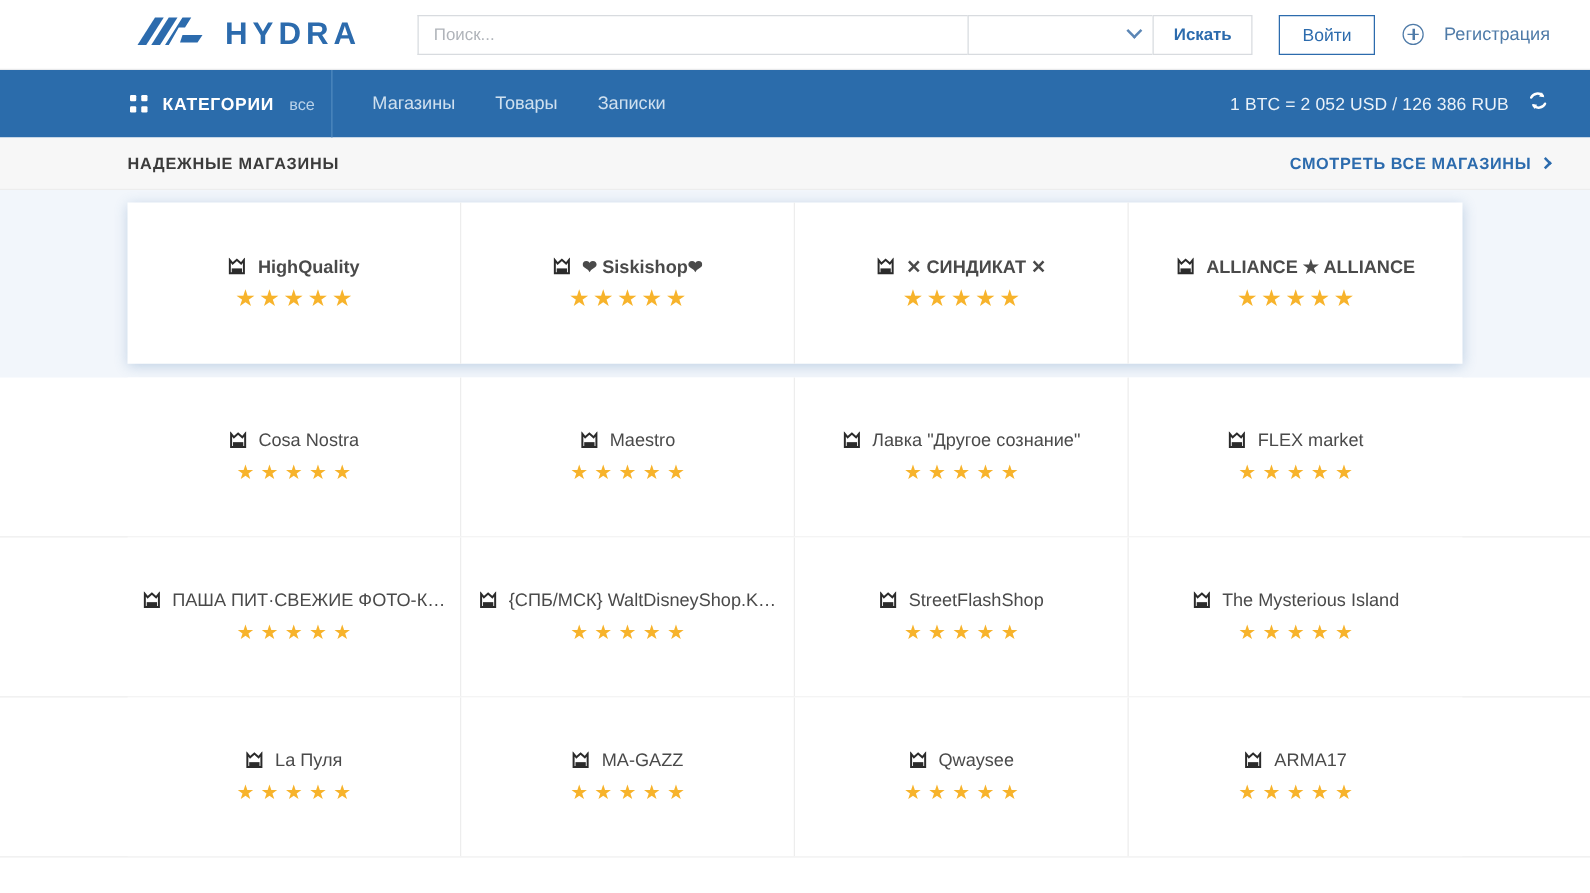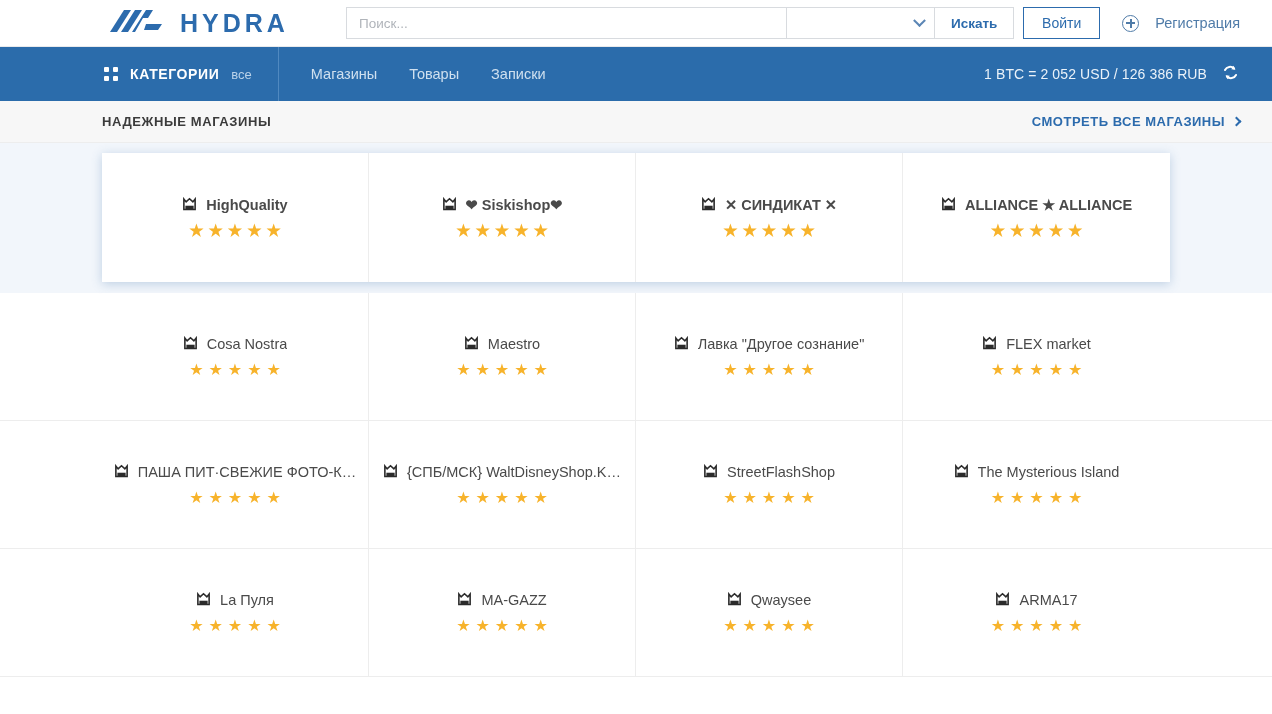--- a/index.html
+++ b/index.html
@@ -8,21 +8,21 @@
     width: 1272px;
     height: 714px;
     overflow: hidden;
     background: #ffffff;
     font-family: "Liberation Sans", sans-serif;
     -webkit-font-smoothing: antialiased;
   }
 
   
   .topbar {
-    height: 47px;
+    height: 56px;
     background: #ffffff;
     display: flex;
     align-items: center;
     padding: 0 32px 0 104px;
     border-bottom: 1px solid #e9eaec;
     position: relative;
   }
 
   .brand {
     display: flex;
@@ -36,21 +36,21 @@
     font-size: 25px;
     font-weight: 700;
     letter-spacing: 4px;
     color: #2c6bad;
   }
 
   .search-wrap {
     display: flex;
     align-items: stretch;
     height: 32px;
-    margin-left: 12px;
+    margin-left: 0;
   }
   .search-input {
     width: 440px;
     height: 32px;
     border: 1px solid #d8dbdf;
     border-right: none;
     padding: 0 12px;
     font-size: 13.5px;
     font-family: "Liberation Sans", sans-serif;
     color: #333;
@@ -135,21 +135,21 @@
     height: 54px;
     background: #2b6cab;
     display: flex;
     align-items: center;
     padding: 0 32px 0 104px;
   }
   .cats {
     display: flex;
     align-items: center;
     gap: 12px;
-    padding-right: 26px;
+    padding-right: 13px;
     border-right: 1px solid #5089c0;
     height: 54px;
     cursor: pointer;
   }
   .dots-icon {
     display: grid;
     grid-template-columns: 5px 5px;
     grid-template-rows: 5px 5px;
     gap: 4px;
     flex: 0 0 auto;

